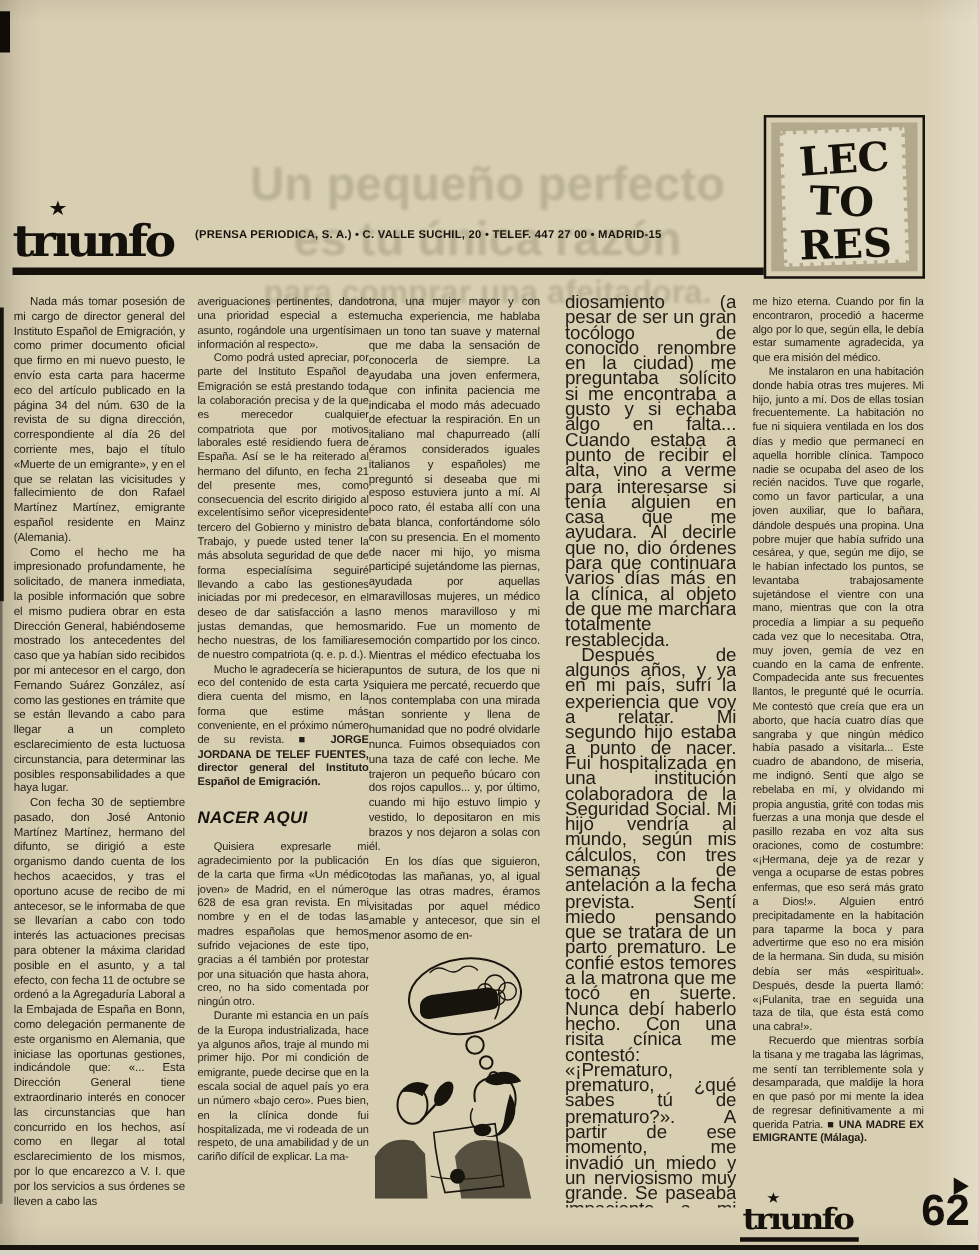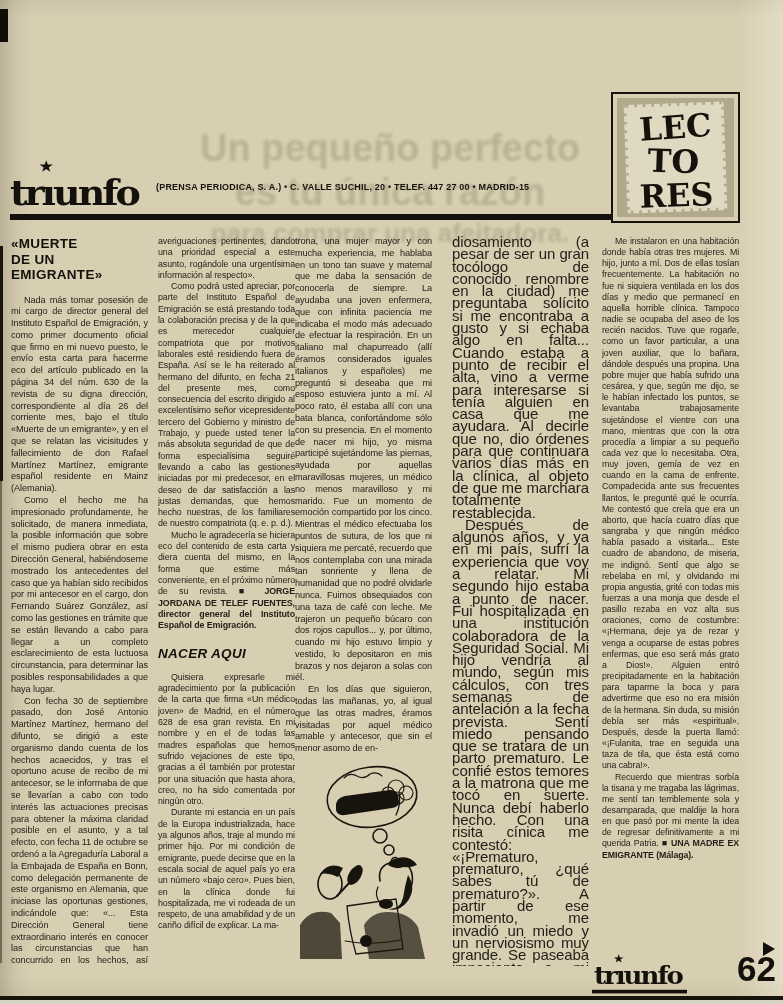--- a/index.html
+++ b/index.html
@@ -76,22 +76,20 @@
       <svg width="113" height="117" viewBox="0 0 104 110">
         <rect x="5" y="4" width="94" height="102" rx="2" fill="#e0d9c2" stroke="#b2a88b" stroke-width="5" stroke-dasharray="2.5 5.5" transform="rotate(-2 52 55)"></rect>
         <text x="52" y="37" text-anchor="middle" font-family="DejaVu Serif, serif" font-weight="bold" font-size="30" fill="#15120c" transform="rotate(-4 52 28)">LEC</text>
         <text x="50" y="69" text-anchor="middle" font-family="DejaVu Serif, serif" font-weight="bold" font-size="30" fill="#15120c" transform="rotate(2 52 60)">TO</text>
         <text x="53" y="101" text-anchor="middle" font-family="DejaVu Serif, serif" font-weight="bold" font-size="30" fill="#15120c" transform="rotate(-2 52 92)">RES</text>
       </svg>
     </div>
   </div>
 
   <div class="col" id="c1">
-    <h2 class="title">«MUERTE
-DE UN EMIGRANTE»</h2>
     <p class="ind">Nada más tomar posesión de mi cargo de director general del Instituto Español de Emigración, y como primer documento oficial que firmo en mi nuevo puesto, le envío esta carta para hacerme eco del artículo publicado en la página 34 del núm. 630 de la revista de su digna dirección, correspondiente al día 26 del corriente mes, bajo el título «Muerte de un emigrante», y en el que se relatan las vicisitudes y fallecimiento de don Rafael Martínez Martínez, emigrante español residente en Mainz (Alemania).</p>
     <p class="ind">Como el hecho me ha impresionado profundamente, he solicitado, de manera inmediata, la posible información que sobre el mismo pudiera obrar en esta Dirección General, habiéndoseme mostrado los antecedentes del caso que ya habían sido recibidos por mi antecesor en el cargo, don Fernando Suárez González, así como las gestiones en trámite que se están llevando a cabo para llegar a un completo esclarecimiento de esta luctuosa circunstancia, para determinar las posibles responsabilidades a que haya lugar.</p>
     <p class="ind">Con fecha 30 de septiembre pasado, don José Antonio Martínez Martínez, hermano del difunto, se dirigió a este organismo dando cuenta de los hechos acaecidos, y tras el oportuno acuse de recibo de mi antecesor, se le informaba de que se llevarían a cabo con todo interés las actuaciones precisas para obtener la máxima claridad posible en el asunto, y a tal efecto, con fecha 11 de octubre se ordenó a la Agregaduría Laboral a la Embajada de España en Bonn, como delegación permanente de este organismo en Alemania, que iniciase las oportunas gestiones, indicándole que: «... Esta Dirección General tiene extraordinario interés en conocer las circunstancias que han concurrido en los hechos, así como en llegar al total esclarecimiento de los mismos, por lo que encarezco a V. I. que por los servicios a sus órdenes se lleven a cabo las</p>
   </div>
 
   <div class="col" id="c2">
     <p>averiguaciones pertinentes, dando una prioridad especial a este asunto, rogándole una urgentísima información al respecto».</p>
     <p class="ind">Como podrá usted apreciar, por parte del Instituto Español de Emigración se está prestando toda la colaboración precisa y de la que es merecedor cualquier compatriota que por motivos laborales esté residiendo fuera de España. Así se le ha reiterado al hermano del difunto, en fecha 21 del presente mes, como consecuencia del escrito dirigido al excelentísimo señor vicepresidente tercero del Gobierno y ministro de Trabajo, y puede usted tener la más absoluta seguridad de que de forma especialísima seguiré llevando a cabo las gestiones iniciadas por mi predecesor, en el deseo de dar satisfacción a las justas demandas, que hemos hecho nuestras, de los familiares de nuestro compatriota (q. e. p. d.).</p>
     <p class="ind"><span>Mucho le agradecería se hiciera eco del contenido de esta carta y diera cuenta del mismo, en la forma que estime más conveniente, en el próximo número de su revista. </span><span class="sig">■ JORGE JORDANA DE TELEF FUENTES, director general del Instituto Español de Emigración.</span></p>
     <h2 class="title">NACER AQUI</h2>
@@ -143,20 +141,21 @@
       </svg>
     </div>
   </div>
 
   <div class="col" id="c4">
     <p>diosamiento (a pesar de ser un gran tocólogo de conocido renombre en la ciudad) me preguntaba solícito si me encontraba a gusto y si echaba algo en falta... Cuando estaba a punto de recibir el alta, vino a verme para interesarse si tenía alguien en casa que me ayudara. Al decirle que no, dio órdenes para que continuara varios días más en la clínica, al objeto de que me marchara totalmente restablecida.</p>
     <p class="ind">Después de algunos años, y ya en mi país, sufrí la experiencia que voy a relatar. Mi segundo hijo estaba a punto de nacer. Fui hospitalizada en una institución colaboradora de la Seguridad Social. Mi hijo vendría al mundo, según mis cálculos, con tres semanas de antelación a la fecha prevista. Sentí miedo pensando que se tratara de un parto prematuro. Le confié estos temores a la matrona que me tocó en suerte. Nunca debí haberlo hecho. Con una risita cínica me contestó: «¡Prematuro, prematuro, ¿qué sabes tú de prematuro?». A partir de ese momento, me invadió un miedo y un nerviosismo muy grande. Se paseaba impaciente a mi alrededor y me preguntaba con voz desabrida: «¿Son fuertes los dolores?». Eran muy fuertes, ciertamente, pero yo no me atrevía a proferir una queja; mordía un pañuelo y contenía mi dolor cuanto podía, empujando una y otra vez cuando me lo ordenaba con aquella voz autoritaria, sintiéndome cada vez más agotada. Al límite ya de mis fuerzas. Recuerdo perfectamente su mirada fría, dura, y su dedo acusador que me señalaba, gritándome: «¡Se te va a asfixiar, por tu culpa, por no empujar lo suficiente!». No sé cómo pude resistir todo aquello. Después, cuando mi hijo hubo nacido, la oí barbotar algunas maldiciones y hablar con el médico por teléfono, para recibir instrucciones, pues había surgido una complicación, de la que no me dio ninguna clase de explicaciones. Una sensación de extrema debilidad, de angustia, se iba apoderando de mí. La oí gritar pidiendo no sé qué clase de aguja, que no encontraba por ninguna parte. La espera de la aguja se</p>
   </div>
 
   <div class="col" id="c5">
+    <p>me hizo eterna. Cuando por fin la encontraron, procedió a hacerme algo por lo que, según ella, le debía estar sumamente agradecida, ya que era misión del médico.</p>
     <p class="ind">Me instalaron en una habitación donde había otras tres mujeres. Mi hijo, junto a mí. Dos de ellas tosían frecuentemente. La habitación no fue ni siquiera ventilada en los dos días y medio que permanecí en aquella horrible clínica. Tampoco nadie se ocupaba del aseo de los recién nacidos. Tuve que rogarle, como un favor particular, a una joven auxiliar, que lo bañara, dándole después una propina. Una pobre mujer que había sufrido una cesárea, y que, según me dijo, se le habían infectado los puntos, se levantaba trabajosamente sujetándose el vientre con una mano, mientras que con la otra procedía a limpiar a su pequeño cada vez que lo necesitaba. Otra, muy joven, gemía de vez en cuando en la cama de enfrente. Compadecida ante sus frecuentes llantos, le pregunté qué le ocurría. Me contestó que creía que era un aborto, que hacía cuatro días que sangraba y que ningún médico había pasado a visitarla... Este cuadro de abandono, de miseria, me indignó. Sentí que algo se rebelaba en mí, y olvidando mi propia angustia, grité con todas mis fuerzas a una monja que desde el pasillo rezaba en voz alta sus oraciones, como de costumbre: «¡Hermana, deje ya de rezar y venga a ocuparse de estas pobres enfermas, que eso será más grato a Dios!». Alguien entró precipitadamente en la habitación para taparme la boca y para advertirme que eso no era misión de la hermana. Sin duda, su misión debía ser más «espiritual». Después, desde la puerta llamó: «¡Fulanita, trae en seguida una taza de tila, que ésta está como una cabra!».</p>
     <p class="ind"><span>Recuerdo que mientras sorbía la tisana y me tragaba las lágrimas, me sentí tan terriblemente sola y desamparada, que maldije la hora en que pasó por mi mente la idea de regresar definitivamente a mi querida Patria. ■ </span><span class="sig">UNA MADRE EX EMIGRANTE (Málaga).</span></p>
   </div>
 
   <div class="cont-arrow"></div>
   <div class="footer-brand"><span>tr</span><span class="istar"><span>ı</span><span class="star">★</span></span><span>unfo</span></div>
   <div class="page-num">62</div>
 
   <div class="corner-mark"></div>
   <div class="left-bar"></div>

